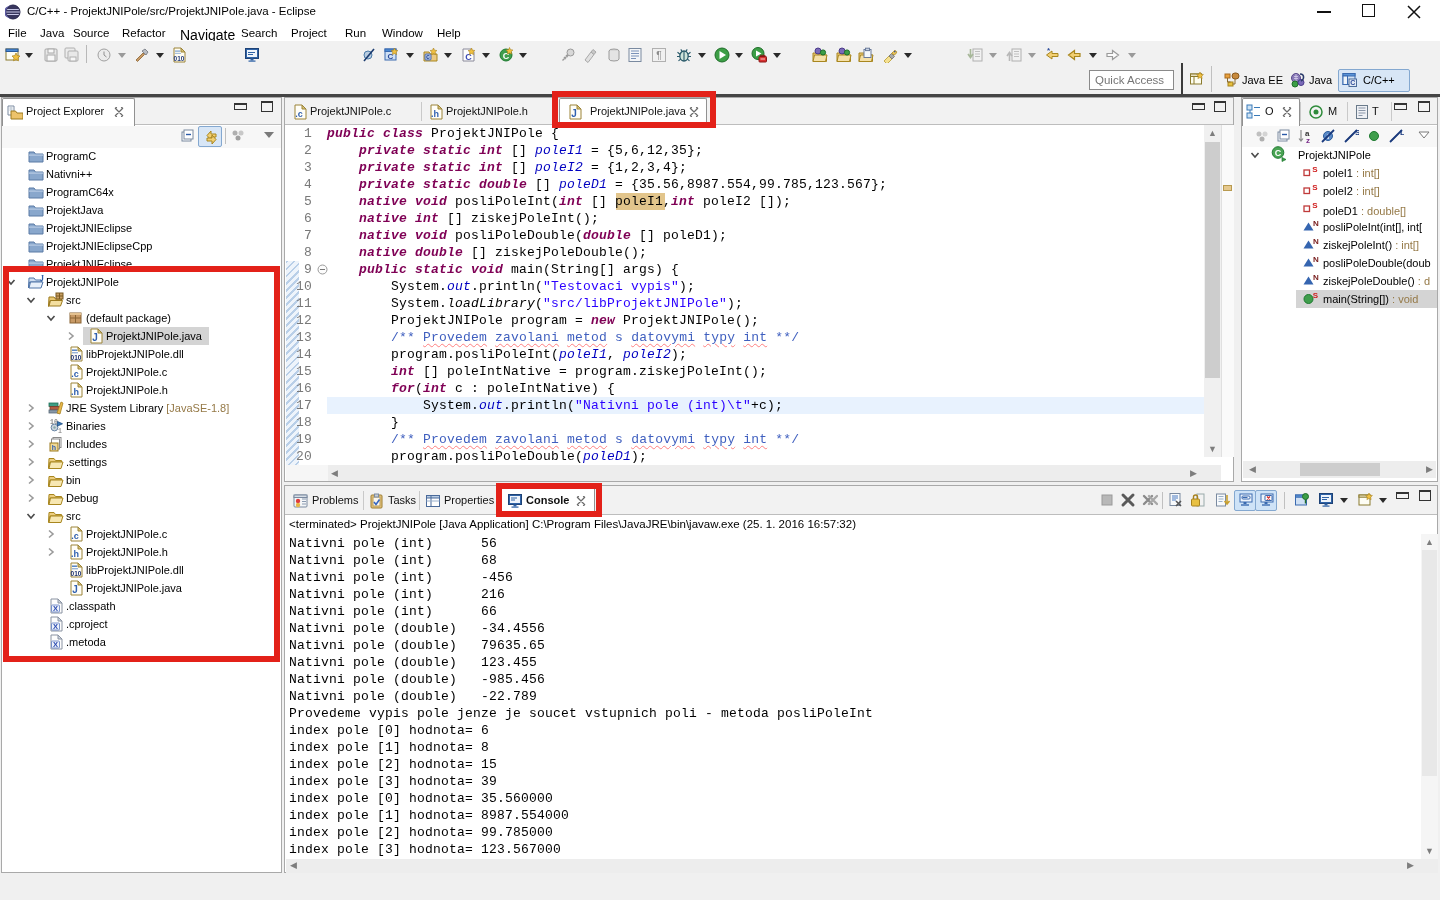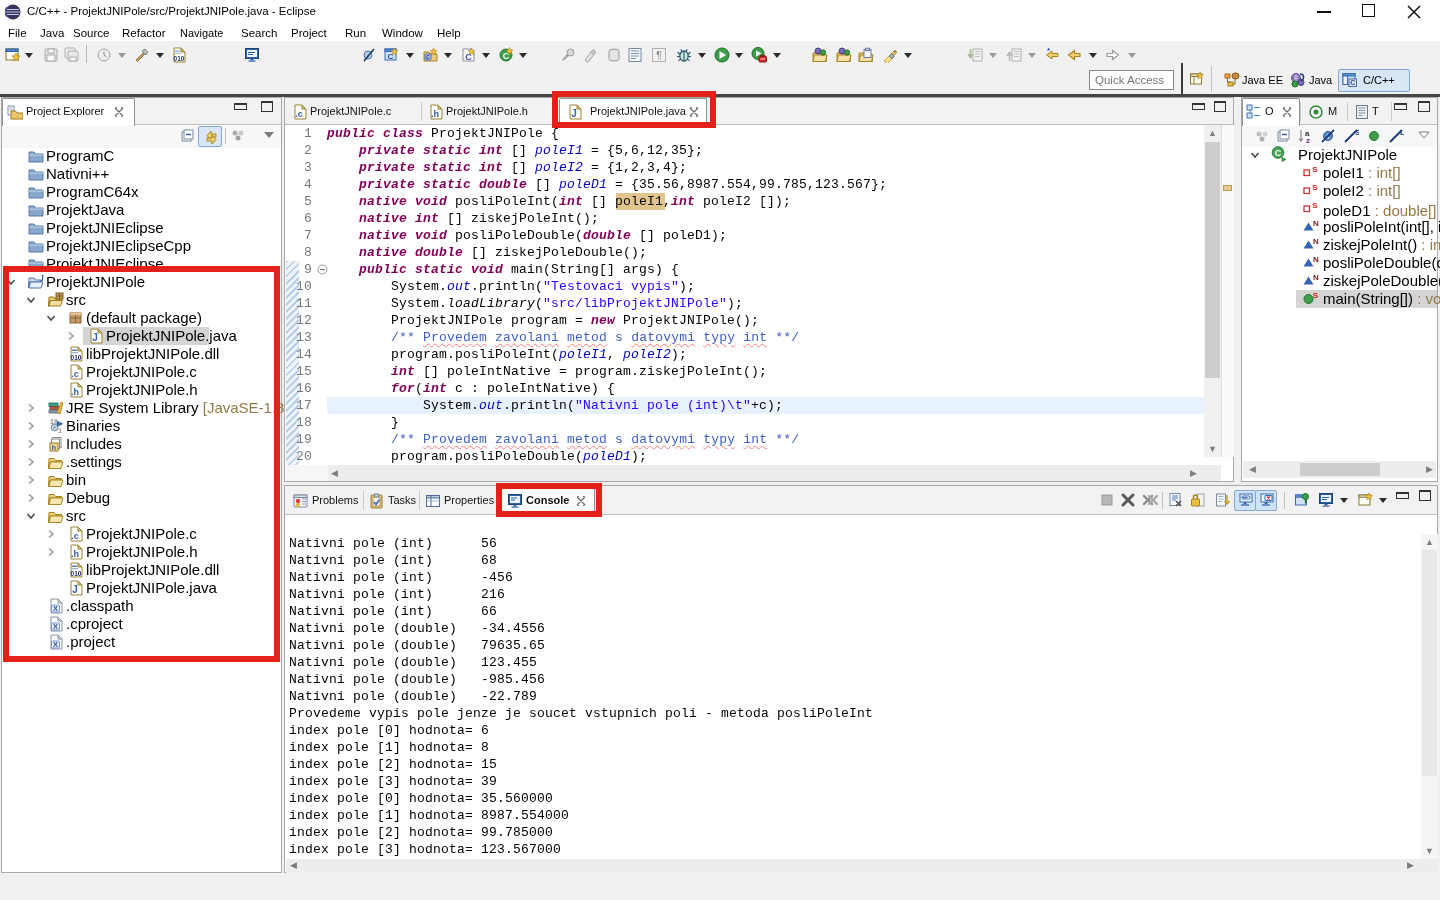--- a/index.html
+++ b/index.html
@@ -12,21 +12,21 @@
 .fld { color:#0000c0; font-style:italic; }
 .jdoc { color:#3f5fbf; }
 .sp { text-decoration:underline; text-decoration-style:wavy; text-decoration-color:#ff8080; text-decoration-thickness:1px; text-underline-offset:2px; }
 .panel { position:absolute; background:#fff; border:1px solid #a9a9a9; }
 .tabrow { position:absolute; left:0; top:0; right:0; height:27px; background:#f2f2f2; border-bottom:1px solid #bdbdbd; }
 .tab-active { position:absolute; background:#fff; border:1px solid #919191; border-bottom:none; border-radius:2px 2px 0 0; }
 .tlab { position:absolute; top:0; font-size:11px; color:#111; line-height:27px; white-space:nowrap; }
 .tdiv { position:absolute; top:4px; width:1px; height:19px; background:#c9c9c9; }
 .redbox { position:absolute; border:6px solid #e32119; z-index:60; }
 .minmax { position:absolute; z-index:5; }
-.trow { position:absolute; height:18px; font-size:15px; line-height:18px; color:#000; white-space:nowrap; }
+.trow { position:absolute; height:18px; font-size:11px; line-height:18px; color:#000; white-space:nowrap; }
 .scroll-track { position:absolute; background:#f0f0f0; }
 .scroll-thumb { position:absolute; background:#cdcdcd; }
 .arr { position:absolute; color:#7d7d7d; font-size:9px; line-height:9px; }
 </style></head>
 <body>
 <div id="root">
 
 <div class="abs" style="left:0;top:0;width:1440px;height:23px;background:#fff;"></div>
 <svg class="abs" style="left:5px;top:4px;" width="16" height="16" viewBox="0 0 16 16">
       <circle cx="8" cy="8" r="7" fill="#38365e"></circle>
@@ -37,21 +37,21 @@
 <div class="abs" style="left:27px;top:5px;font-size:11.5px;color:#000;">C/C++ - ProjektJNIPole/src/ProjektJNIPole.java - Eclipse</div>
 <div class="abs" style="left:1317px;top:11px;width:14px;height:1.5px;background:#111;"></div>
 <div class="abs" style="left:1362px;top:4px;width:13px;height:13px;border:1.5px solid #111;"></div>
 <svg class="abs" style="left:1406px;top:4px;" width="16" height="16" viewBox="0 0 16 16">
       <path d="M2 2 L14 14 M14 2 L2 14" stroke="#111" stroke-width="1.5"></path>
     </svg>
 <div class="abs" style="left:8px;top:27px;font-size:11.5px;color:#000;">File</div>
 <div class="abs" style="left:40px;top:27px;font-size:11.5px;color:#000;">Java</div>
 <div class="abs" style="left:73px;top:27px;font-size:11.5px;color:#000;">Source</div>
 <div class="abs" style="left:122px;top:27px;font-size:11.5px;color:#000;">Refactor</div>
-<div class="abs" style="left:180px;top:27px;font-size:11px;color:#000;">Navigate</div>
+<div class="abs" style="left:180px;top:27px;font-size:14px;color:#000;">Navigate</div>
 <div class="abs" style="left:241px;top:27px;font-size:11.5px;color:#000;">Search</div>
 <div class="abs" style="left:291px;top:27px;font-size:11.5px;color:#000;">Project</div>
 <div class="abs" style="left:345px;top:27px;font-size:11.5px;color:#000;">Run</div>
 <div class="abs" style="left:382px;top:27px;font-size:11.5px;color:#000;">Window</div>
 <div class="abs" style="left:437px;top:27px;font-size:11.5px;color:#000;">Help</div>
 <div class="abs" style="left:0;top:41px;width:1440px;height:53px;background:#f1f1f1;"></div>
 <div class="abs" style="left:0;top:94px;width:1440px;height:3px;background:#454545;"></div>
 <div class="abs" style="left:0;top:97px;width:1440px;height:803px;background:#f0f0f0;"></div>
 <svg class="abs" style="left:5px;top:47px;" width="16" height="16" viewBox="0 0 16 16">
       <rect x="1" y="2" width="12" height="11" fill="#fdfdf4" stroke="#8a7a2e"></rect>
@@ -486,21 +486,21 @@
         <rect x="3.5" y="7" width="8" height="7" rx="1" fill="#eef2fa" stroke="#5a7ac0" stroke-width="0.8"></rect>
         <text x="7.5" y="13.2" font-size="7.5" font-weight="bold" fill="#2a4ab0" text-anchor="middle" font-family="Liberation Sans">X</text>
       </svg>
 <div class="trow" style="left:64px;top:517px;">.cproject</div>
 <svg class="abs" style="left:46px;top:536px;" width="16" height="16" viewBox="0 0 16 16">
         <path d="M3 1 h7 l4 4 v10 h-11 z" fill="#fdfdfd" stroke="#8a93a2" stroke-width="1"></path>
         <path d="M10 1 l4 4 h-4 z" fill="#cfd6e2" stroke="#8a93a2" stroke-width="1"></path>
         <rect x="3.5" y="7" width="8" height="7" rx="1" fill="#eef2fa" stroke="#5a7ac0" stroke-width="0.8"></rect>
         <text x="7.5" y="13.2" font-size="7.5" font-weight="bold" fill="#2a4ab0" text-anchor="middle" font-family="Liberation Sans">X</text>
       </svg>
-<div class="trow" style="left:64px;top:535px;">.project</div>
+<div class="trow" style="left:64px;top:535px;">.metoda</div>
 </div>
 <div class="redbox" style="left:3px;top:266px;width:277px;height:396px;"></div>
 <div class="panel" style="left:284px;top:97px;width:950px;height:385px;">
 <div class="tabrow" style="height:27px;"></div>
 <svg class="abs" style="left:7px;top:6px;" width="16" height="16" viewBox="0 0 16 16">
         <path d="M3 1 h7 l4 4 v10 h-11 z" fill="#fffef8" stroke="#9c8438" stroke-width="1"></path>
         <path d="M10 1 l4 4 h-4 z" fill="#d9c578" stroke="#9c8438" stroke-width="1"></path>
         <text x="7" y="13" font-size="9" font-weight="bold" fill="#3060b0" text-anchor="middle" font-family="Liberation Sans">.c</text>
       </svg>
 <div class="tlab" style="left:25px;">ProjektJNIPole.c</div>
@@ -805,20 +805,21 @@
       </svg>
 <div class="abs" style="left:1055px;top:12px;width:0;height:0;border-left:4px solid transparent;border-right:4px solid transparent;border-top:5px solid #2a2a2a;"></div>
 <svg class="abs" style="left:1073px;top:6px;" width="16" height="16" viewBox="0 0 16 16">
         <rect x="1" y="3" width="11" height="10" fill="#fdfdf4" stroke="#8a7a2e"></rect>
         <rect x="1" y="3" width="11" height="2.2" fill="#e8e0c0" stroke="#8a7a2e"></rect>
         <path d="M11 1 l1 2.2 2.4 0.3 -1.7 1.7 0.4 2.4 -2.1-1.1 -2.1 1.1 0.4-2.4 -1.7-1.7 2.4-0.3 z" fill="#f0c040" stroke="#a8821e" stroke-width="0.6"></path>
       </svg>
 <div class="abs" style="left:1094px;top:12px;width:0;height:0;border-left:4px solid transparent;border-right:4px solid transparent;border-top:5px solid #2a2a2a;"></div>
 <div class="minmax" style="left:1111px;top:6px;width:13px;height:7px;border:1px solid #333;border-top:2.5px solid #333;"></div>
 <div class="minmax" style="left:1134px;top:4px;width:12px;height:11px;border:1px solid #333;border-top:2.5px solid #333;"></div>
+<div class="abs" style="left:4px;top:29px;height:19px;font-size:11.5px;line-height:19px;color:#000;white-space:pre;">&lt;terminated&gt; ProjektJNIPole [Java Application] C:\Program Files\JavaJRE\bin\javaw.exe (25. 1. 2016 16:57:32)</div>
 <pre class="mono abs" style="left:4px;top:49px;line-height:17px;color:#000;">Nativni pole (int)      56
 Nativni pole (int)      68
 Nativni pole (int)      -456
 Nativni pole (int)      216
 Nativni pole (int)      66
 Nativni pole (double)   -34.4556
 Nativni pole (double)   79635.65
 Nativni pole (double)   123.455
 Nativni pole (double)   -985.456
 Nativni pole (double)   -22.789

